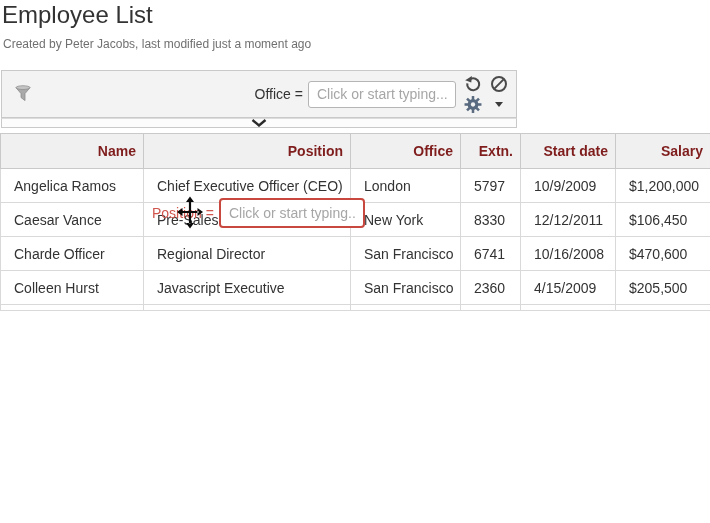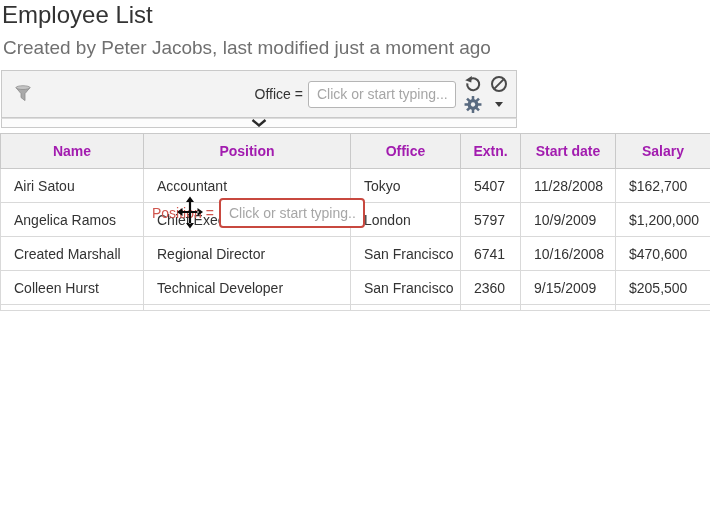--- a/index.html
+++ b/index.html
@@ -13,21 +13,21 @@
   }
 
   
   .page-title {
     position:absolute; top:1px; left:2px;
     font-size:24px; font-weight:400; color:#333; line-height:1.15;
     margin:0;
   }
   .byline {
     position:absolute; top:37px; left:3px;
-    font-size:19px; color:#707070;
+    font-size:12px; color:#707070;
   }
 
   
   .filter-panel {
     position:absolute; top:70px; left:1px;
     width:516px; height:48px;
     background:#f3f3f3;
     border:1px solid #c9c9c9;
     display:flex; align-items:center;
   }
@@ -67,21 +67,21 @@
   
   .employee-table {
     position:absolute; top:133px; left:0;
     width:710px;
     border-collapse:collapse; table-layout:fixed;
     font-size:14px;
   }
   .employee-table th {
     background:#f0f0f0;
     border:1px solid #c9c9c9;
-    font-weight:bold; color:#a21caf; text-align:center;
+    font-weight:bold; color:#7f1d1d; text-align:right;
     height:35px; padding:0 7px;
   }
   .employee-table td {
     border:1px solid #d9d9d9;
     height:34px; padding:0 13px;
     color:#333; white-space:nowrap; overflow:hidden;
     background:#fff;
   }
   .employee-table tr.sliver td { height:6px; }
 
@@ -179,49 +179,49 @@
         <th>Name</th>
         <th>Position</th>
         <th>Office</th>
         <th>Extn.</th>
         <th>Start date</th>
         <th>Salary</th>
       </tr>
     </thead>
   <tbody>
       <tr>
-        <td>Airi Satou</td>
-        <td>Accountant</td>
-        <td>Tokyo</td>
-        <td>5407</td>
-        <td>11/28/2008</td>
-        <td>$162,700</td>
-      </tr>
-      <tr>
         <td>Angelica Ramos</td>
         <td>Chief Executive Officer (CEO)</td>
         <td>London</td>
         <td>5797</td>
         <td>10/9/2009</td>
         <td>$1,200,000</td>
       </tr>
       <tr>
-        <td>Created Marshall</td>
+        <td>Caesar Vance</td>
+        <td>Pre-Sales Support</td>
+        <td>New York</td>
+        <td>8330</td>
+        <td>12/12/2011</td>
+        <td>$106,450</td>
+      </tr>
+      <tr>
+        <td>Charde Officer</td>
         <td>Regional Director</td>
         <td>San Francisco</td>
         <td>6741</td>
         <td>10/16/2008</td>
         <td>$470,600</td>
       </tr>
       <tr>
         <td>Colleen Hurst</td>
-        <td>Technical Developer</td>
+        <td>Javascript Executive</td>
         <td>San Francisco</td>
         <td>2360</td>
-        <td>9/15/2009</td>
+        <td>4/15/2009</td>
         <td>$205,500</td>
       </tr>
       <tr class="sliver">
         <td></td>
         <td></td>
         <td></td>
         <td></td>
         <td></td>
         <td></td>
       </tr>

